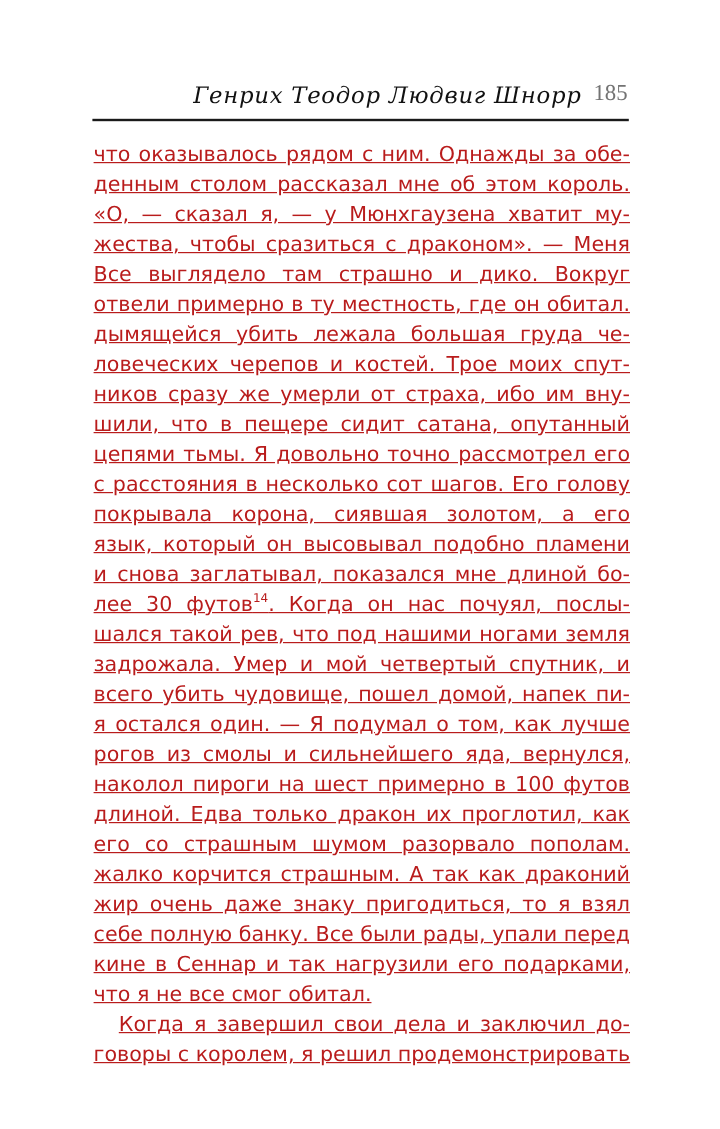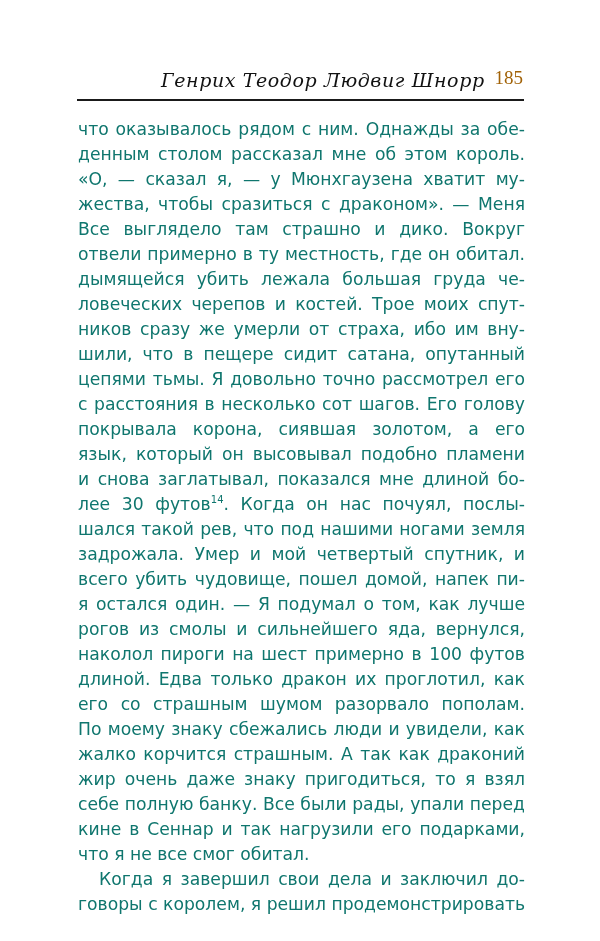--- a/index.html
+++ b/index.html
@@ -40,21 +40,21 @@
       color: #111;
       margin-left: 15px;
     }
     .page-number {
       position: absolute;
       right: 2px;
       top: -2px;
       font-family: "Liberation Serif", serif;
       font-size: 19px;
       line-height: 24px;
-      color: #a16207;
+      color: #737373;
     }
     .head-rule {
       position: absolute;
       left: -1px;
       top: 99px;
       width: 447px;
       height: 0;
       border-top: 2px solid #1a1a1a;
     }
     .body-text {
@@ -65,21 +65,22 @@
     }
     .line {
       display: block;
       height: 25px;
       line-height: 25px;
       font-family: "DejaVu Sans", sans-serif;
       font-size: 17.2px;
       white-space: nowrap;
       text-align: justify;
       text-align-last: justify;
-      color: #0f766e;
+      color: #b91c1c;
+      text-decoration: underline;
     }
     .line.last {
       text-align-last: left;
     }
     .line.indent {
       padding-left: 21px;
     }
     .line .sup {
       font-size: 10px;
       vertical-align: 7px;
@@ -117,21 +118,20 @@
     <span class="line">и снова заглатывал, показался мне длиной бо-</span>
     <span class="line"><span>лее 30 футов</span><span class="sup">14</span><span>. Когда он нас почуял, послы-</span></span>
     <span class="line">шался такой рев, что под нашими ногами земля</span>
     <span class="line">задрожала. Умер и мой четвертый спутник, и</span>
     <span class="line">всего убить чудовище, пошел домой, напек пи-</span>
     <span class="line">я остался один. — Я подумал о том, как лучше</span>
     <span class="line">рогов из смолы и сильнейшего яда, вернулся,</span>
     <span class="line">наколол пироги на шест примерно в 100 футов</span>
     <span class="line">длиной. Едва только дракон их проглотил, как</span>
     <span class="line">его со страшным шумом разорвало пополам.</span>
-    <span class="line">По моему знаку сбежались люди и увидели, как</span>
     <span class="line">жалко корчится страшным. А так как драконий</span>
     <span class="line">жир очень даже знаку пригодиться, то я взял</span>
     <span class="line">себе полную банку. Все были рады, упали перед</span>
     <span class="line">кине в Сеннар и так нагрузили его подарками,</span>
     <span class="line last">что я не все смог обитал.</span>
 
     <span class="line indent">Когда я завершил свои дела и заключил до-</span>
     <span class="line">говоры с королем, я решил продемонстрировать</span>
 
   </div>

